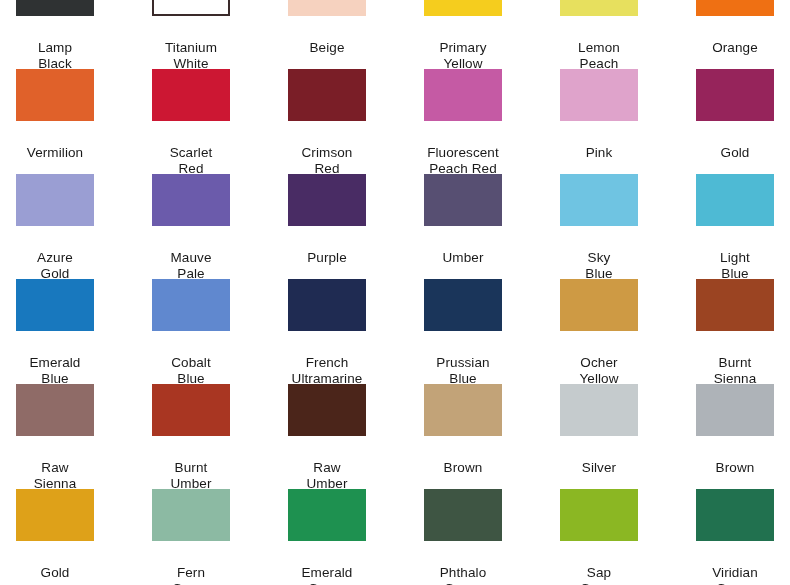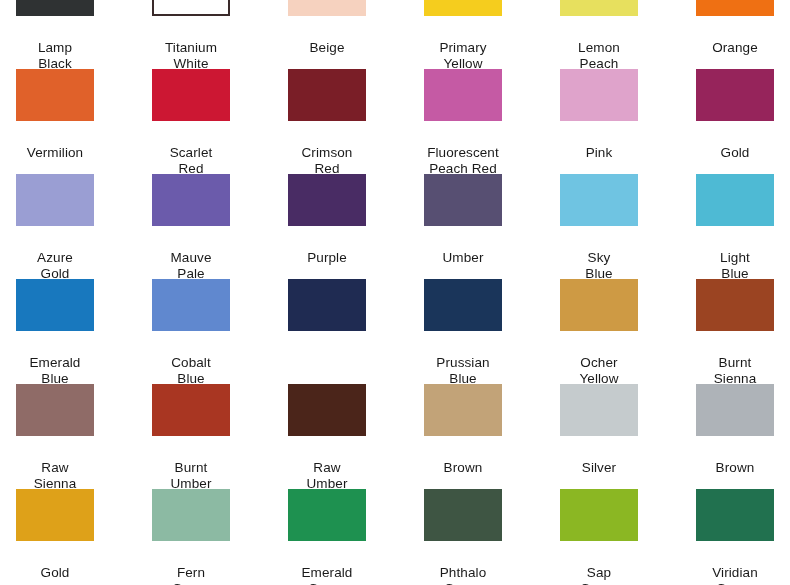--- a/index.html
+++ b/index.html
@@ -153,20 +153,22 @@
       <div class="swatch-label">Emerald
 Blue</div>
     </div>
     <div class="swatch-cell">
       <div class="swatch-chip" title="Cobalt Blue" style="background-color: rgb(96, 136, 207);"></div>
       <div class="swatch-label">Cobalt
 Blue</div>
     </div>
     <div class="swatch-cell">
       <div class="swatch-chip" title="French Ultramarine" style="background-color: rgb(31, 43, 82);"></div>
+      <div class="swatch-label">French
+Ultramarine</div>
     </div>
     <div class="swatch-cell">
       <div class="swatch-chip" title="Prussian Blue" style="background-color: rgb(26, 53, 90);"></div>
       <div class="swatch-label">Prussian
 Blue</div>
     </div>
     <div class="swatch-cell">
       <div class="swatch-chip" title="Ocher Yellow" style="background-color: rgb(206, 154, 68);"></div>
       <div class="swatch-label">Ocher
 Yellow</div>

